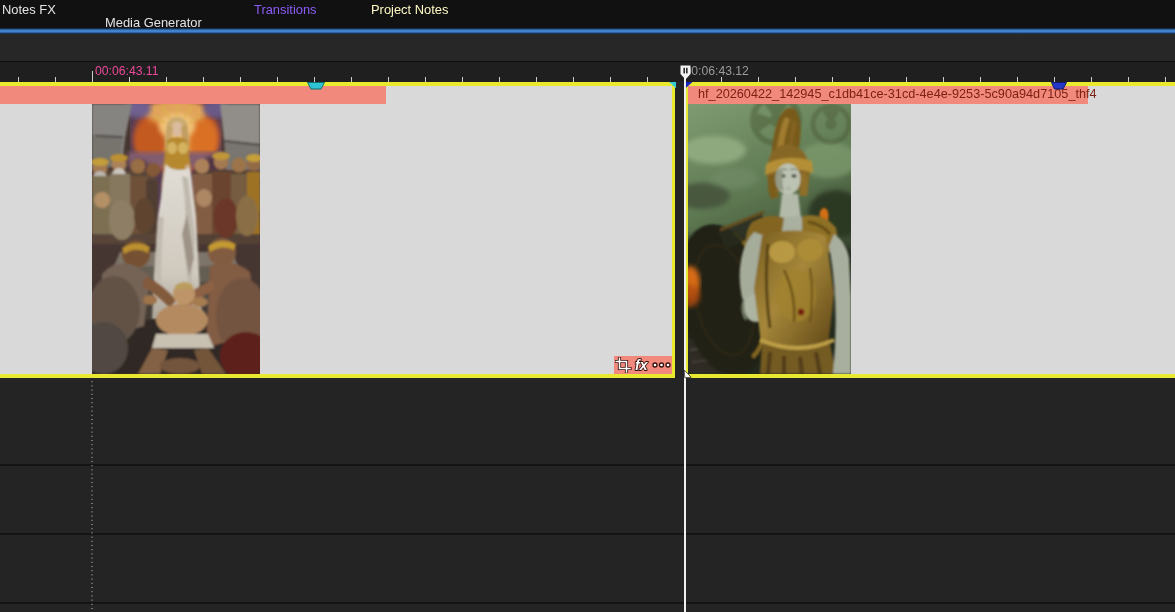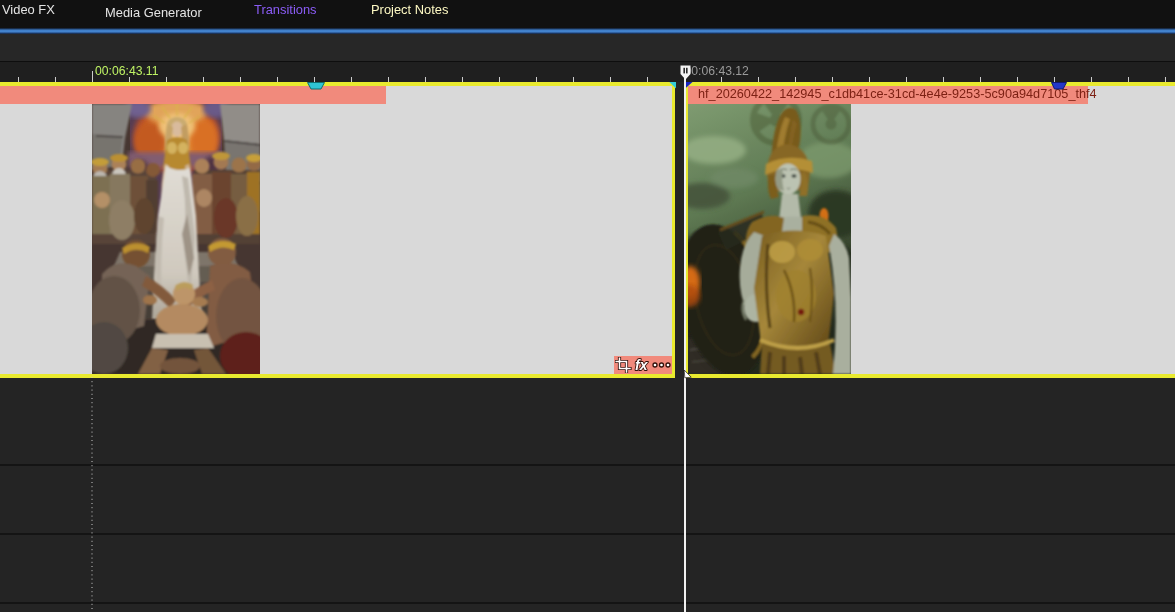--- a/index.html
+++ b/index.html
@@ -5,32 +5,32 @@
   html,body{margin:0;padding:0;background:#242424;}
   #stage{position:relative;width:1175px;height:612px;overflow:hidden;
          font-family:"Liberation Sans", sans-serif;background:#242424;}
   .abs{position:absolute;}
 </style>
 </head>
 <body>
 <div id="stage">
 
   <div class="abs" style="left:0;top:0;width:1175px;height:30px;background:#111111;"></div>
-  <div class="abs" style="left:2px;top:1.5px;color:#e4e4e4;font-size:12.9px;">Video FX</div>
-  <div class="abs" style="left:105px;top:5px;color:#e4e4e4;font-size:12.9px;">Media Generator</div>
+  <div class="abs" style="left:2px;top:1.5px;color:#e4e4e4;font-size:12.9px;">Notes FX</div>
+  <div class="abs" style="left:105px;top:15px;color:#e4e4e4;font-size:12.9px;">Media Generator</div>
   <div class="abs" style="left:254px;top:1.5px;color:#8b5cf6;font-size:12.9px;">Transitions</div>
   <div class="abs" style="left:371px;top:1.5px;color:#fef9c3;font-size:12.9px;">Project Notes</div>
 
   <div class="abs" style="left:0;top:27.5px;width:1175px;height:6.5px;background:linear-gradient(#0c1322,#3d7bc4 35%,#478ad6 55%,#2a5796 80%,#111a2e);"></div>
 
   <div class="abs" style="left:0;top:34px;width:1175px;height:26.5px;background:#272727;"></div>
   <div class="abs" style="left:0;top:60.5px;width:1175px;height:1.5px;background:#0e0e0e;"></div>
 
   <div class="abs" style="left:0;top:62px;width:1175px;height:20px;background:#1f1f1f;" id="ruler"></div>
-  <div class="abs" style="left:95px;top:64px;color:#bef264;font-size:12.2px;">00:06:43.11</div>
+  <div class="abs" style="left:95px;top:64px;color:#ec4899;font-size:12.2px;">00:06:43.11</div>
   <div class="abs" style="left:684.5px;top:64px;color:#9a9a9a;font-size:12.2px;">00:06:43.12</div>
 
   <div class="abs" style="left:0;top:377.5px;width:1175px;height:234.5px;background:#242424;"></div>
   <div class="abs" style="left:0;top:463.5px;width:1175px;height:2px;background:#141414;"></div>
   <div class="abs" style="left:0;top:532.5px;width:1175px;height:2px;background:#141414;"></div>
   <div class="abs" style="left:0;top:602px;width:1175px;height:2px;background:#141414;"></div>
 
   <div class="abs" style="left:0;top:82px;width:675px;height:295.5px;background:#e9ea2f;"></div>
   <div class="abs" style="left:0;top:85.5px;width:671.5px;height:288px;background:#d9d9d9;"></div>
   <div class="abs" style="left:0;top:85.5px;width:385.5px;height:18px;background:#f18a7c;"></div>

